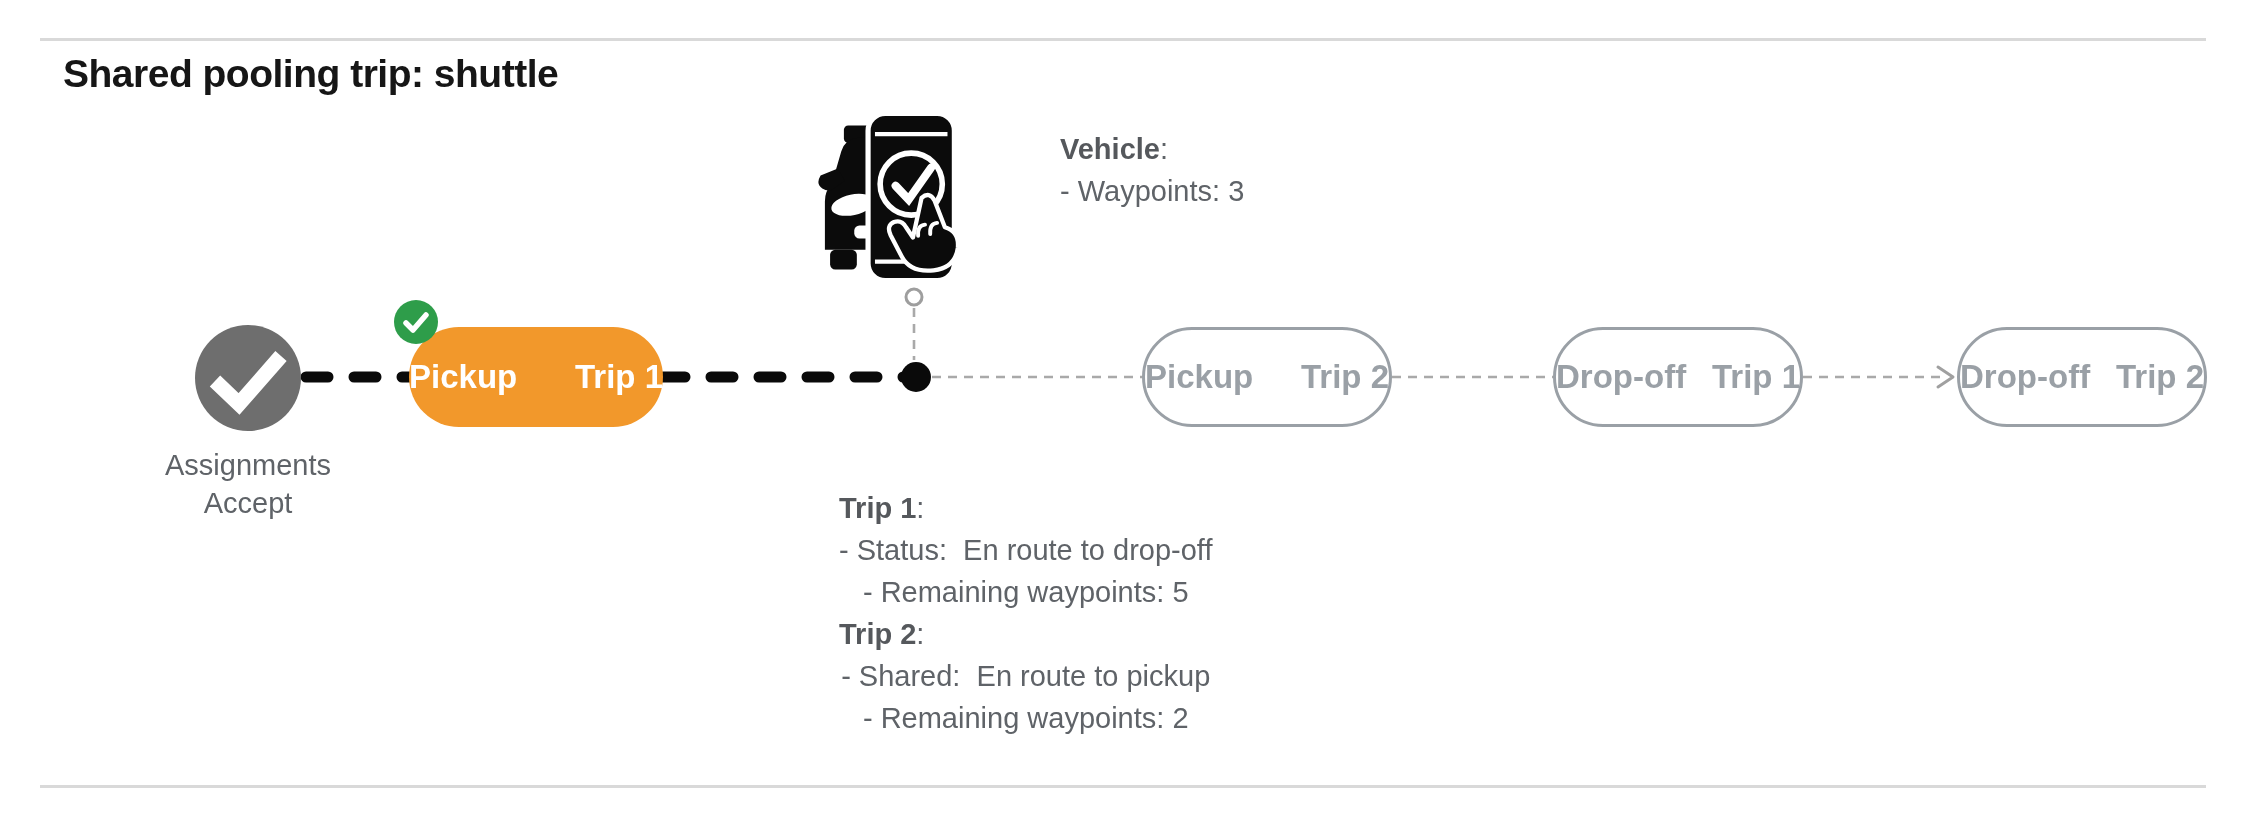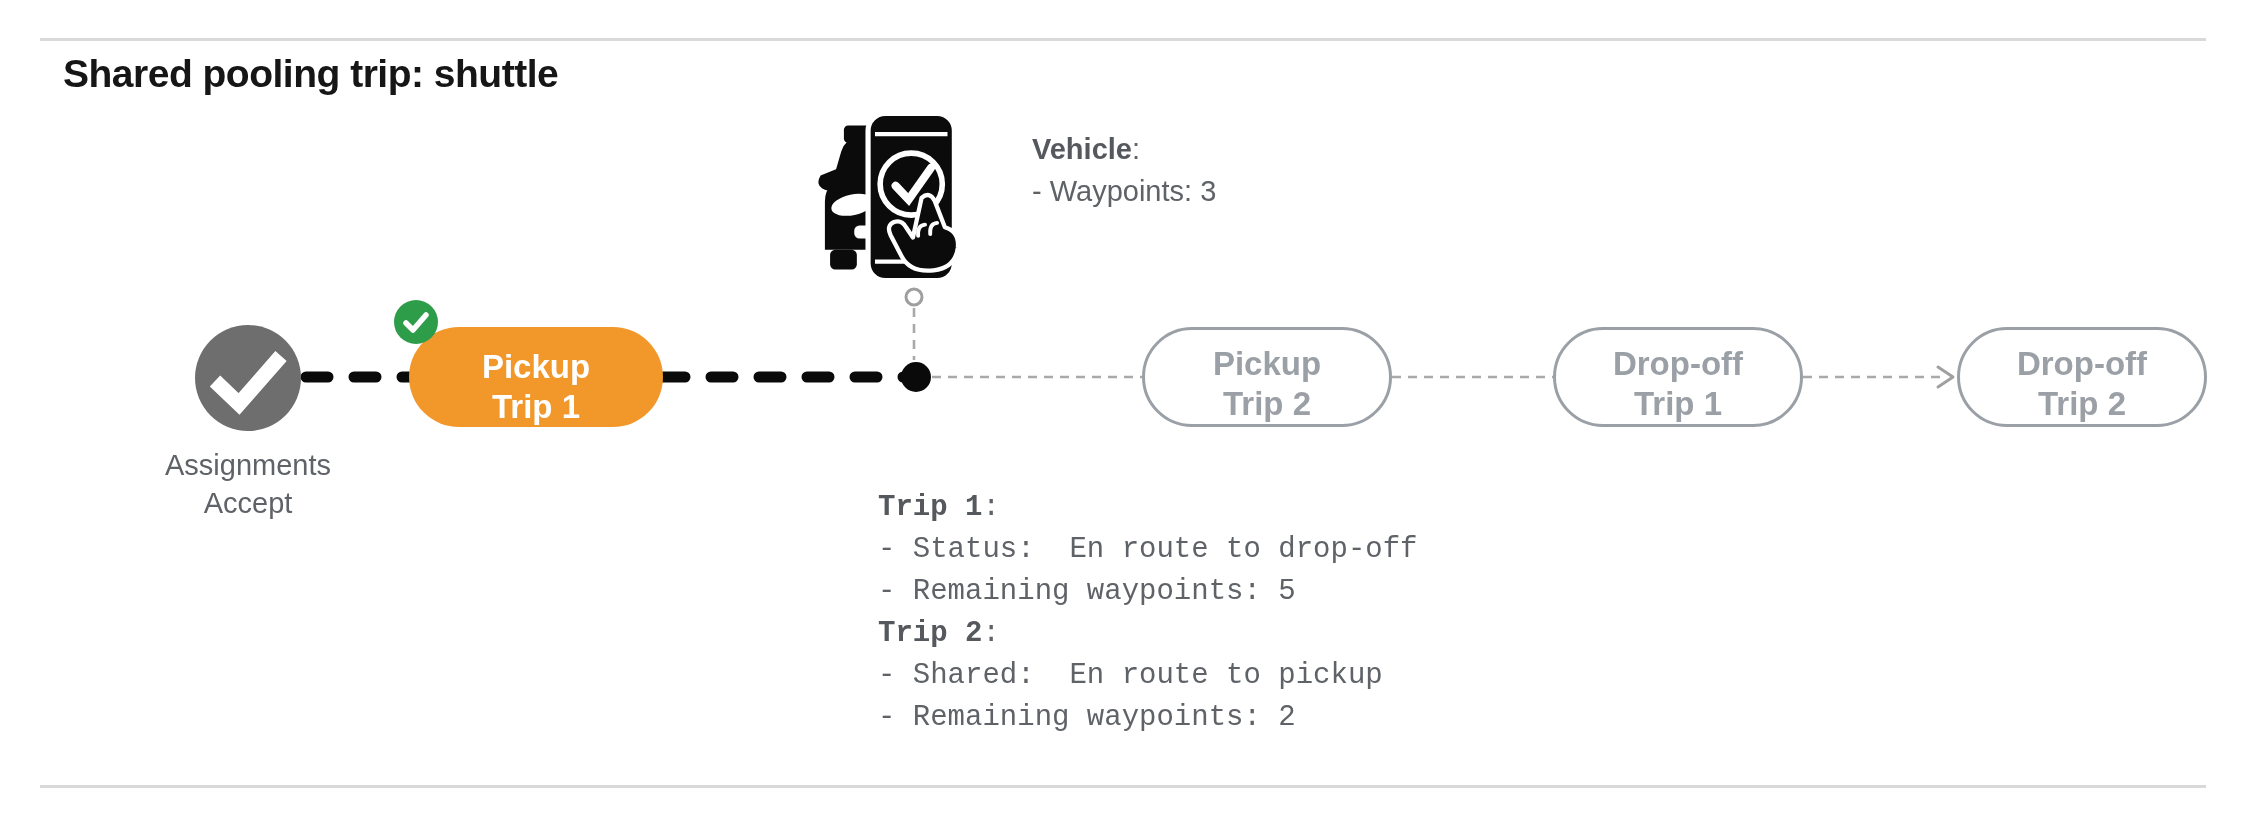--- a/index.html
+++ b/index.html
@@ -32,42 +32,42 @@
     border-radius: 50%; background: #6e6e6e;
     display: flex; align-items: center; justify-content: center;
   }
   .accept-label {
     position: absolute; left: 98px; top: 446px; width: 300px;
     text-align: center; font-size: 29px; line-height: 38px; color: #5f6368;
   }
 
   .pill {
     position: absolute; top: 327px; height: 100px; border-radius: 50px;
-    display: flex; flex-direction: column; align-items: center; justify-content: flex-end;
+    display: flex; flex-direction: row; align-items: center; justify-content: space-between;
     font-size: 33px; font-weight: 700; line-height: 40px; text-align: center;
   }
   .pill-current { left: 409px; width: 254px; background: #f2982b; color: #ffffff; }
   .pill-upcoming { width: 250px; border: 3px solid #9aa0a6; color: #9aa0a6; background: #ffffff; }
   .pill-2 { left: 1142px; }
   .pill-3 { left: 1553px; }
   .pill-4 { left: 1957px; }
 
   .badge {
     position: absolute; left: 394px; top: 300px; width: 44px; height: 44px;
     border-radius: 50%; background: #2e9d4a;
     display: flex; align-items: center; justify-content: center;
   }
 
   .vehicle-icon { position: absolute; left: 818px; top: 110px; width: 164px; height: 181px; }
 
   .info { position: absolute; color: #5f6368; font-size: 29px; line-height: 42px; }
-  .info .pre { white-space: pre-wrap; }
+  .info .pre { white-space: pre-wrap; text-align: center; }
   .info .b { font-weight: 700; color: #55585c; }
-  .vehicle-info { left: 1032px; top: 128px; }
-  .trip-info { left: 878px; top: 487px; font-family: Liberation Mono, monospace; }
+  .vehicle-info { left: 1060px; top: 128px; }
+  .trip-info { left: 839px; top: 487px; }
 </style>
 </head>
 <body>
 
 <div class="canvas">
 
   <div class="rule rule-top"></div>
   <div class="rule rule-bottom"></div>
 
   <h1 class="title">Shared pooling trip: shuttle</h1>

